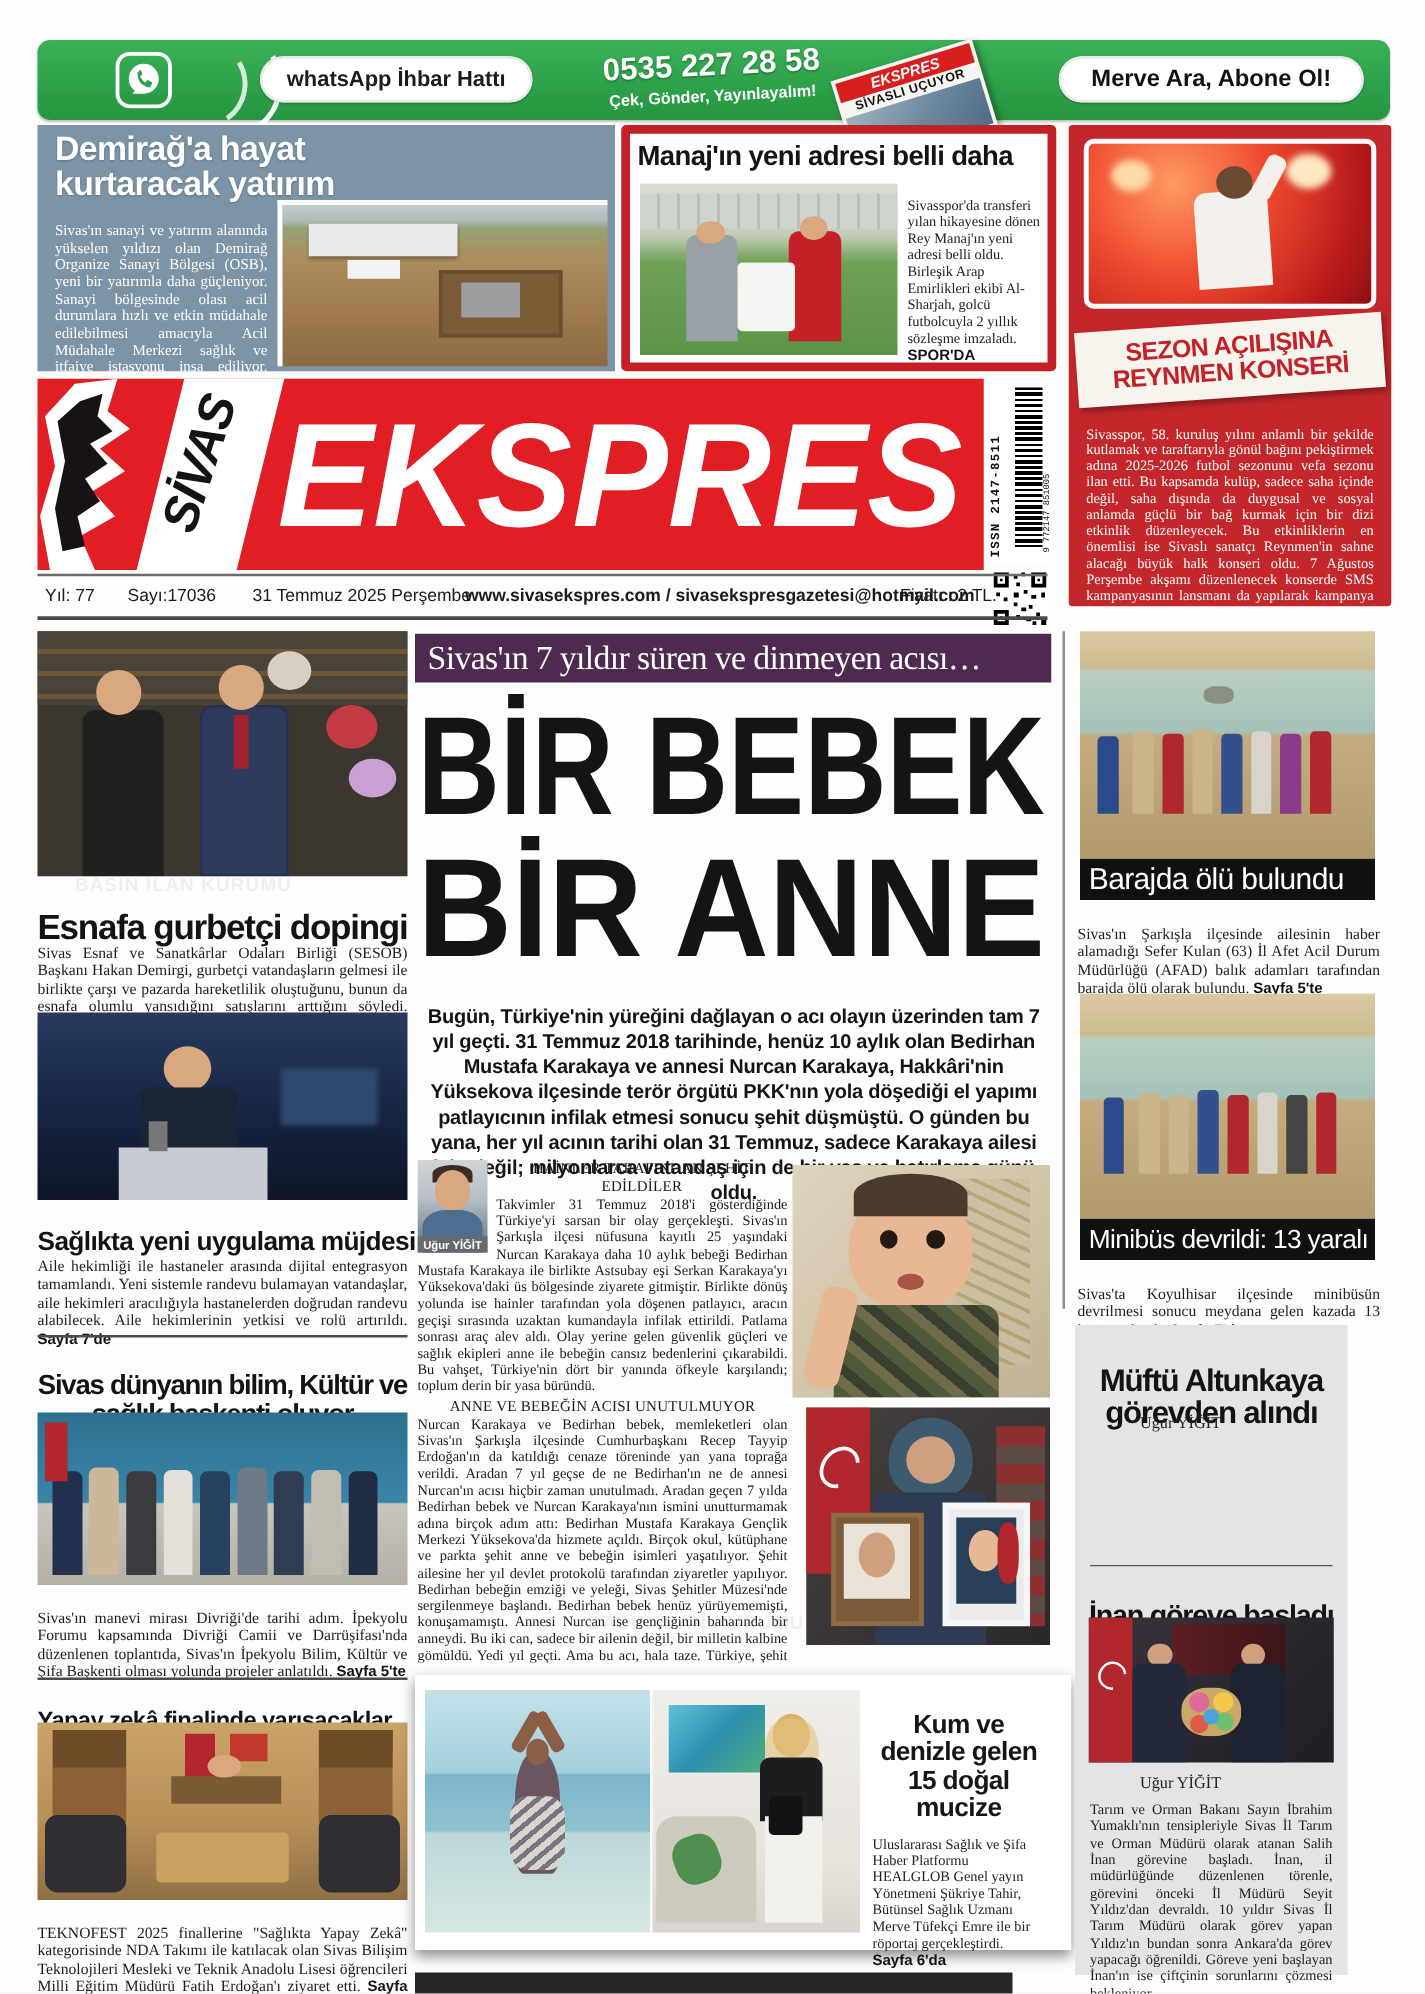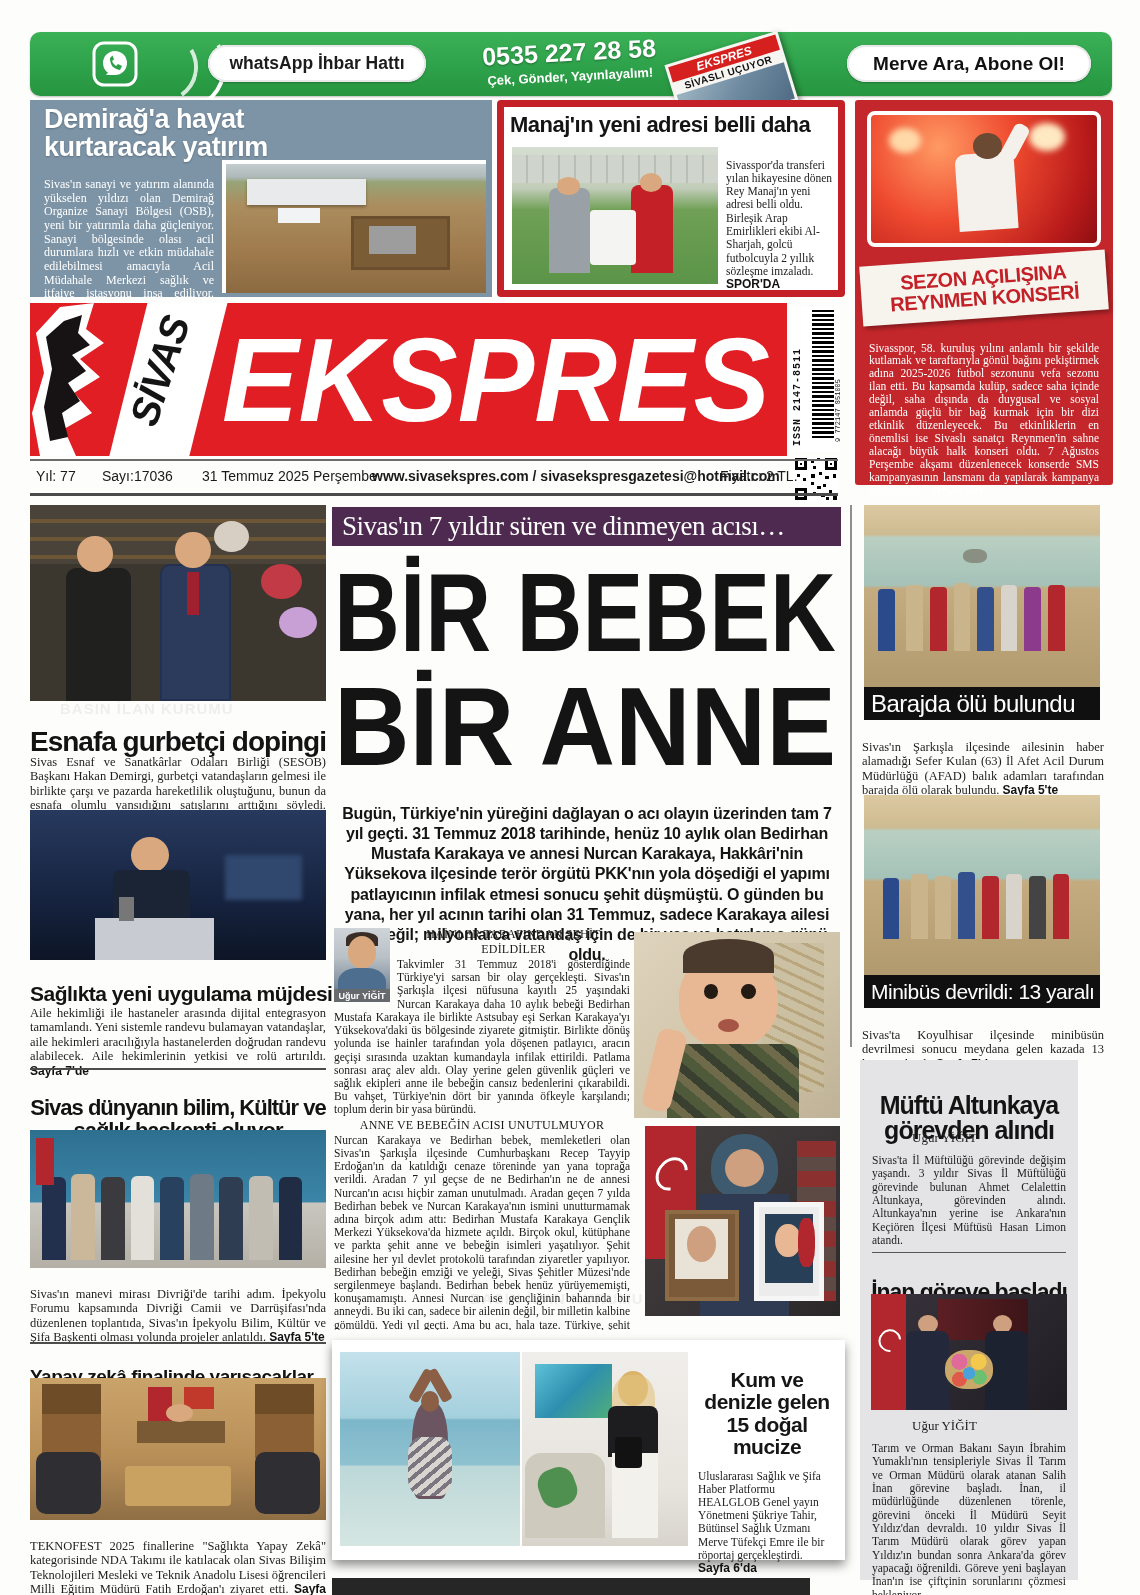--- a/index.html
+++ b/index.html
@@ -87,21 +87,21 @@
   .m-body p{margin:0 0 1px 0;}
   .m-sub{text-align:center;font:12px "Liberation Serif",serif;letter-spacing:.2px;margin:1px 0;}
   .byline-card{float:left;width:56px;height:74px;margin:2px 7px 2px 0;position:relative;
                background:linear-gradient(180deg,#cfd4d8 0%,#b9c0c6 40%,#5a7086 100%);}
   .byline-face{position:absolute;left:14px;top:8px;width:28px;height:32px;border-radius:50% 50% 45% 45%;background:#d9a87e;}
   .byline-hair{position:absolute;left:12px;top:4px;width:32px;height:14px;border-radius:50% 50% 0 0;background:#3a2d26;}
   .byline-body{position:absolute;left:4px;top:40px;width:48px;height:34px;border-radius:40% 40% 0 0;background:#4d6e8e;}
   .byline-name{position:absolute;left:0;right:0;bottom:0;background:rgba(105,105,105,.88);color:#fff;
                font:700 9px "Liberation Sans",sans-serif;text-align:center;padding:1.5px 0;}
 
-  .feature{position:absolute;left:332px;top:1340px;width:513px;height:220px;background:#fff;box-shadow:0 5px 10px rgba(0,0,0,.45);}
+  .feature{position:absolute;left:332px;top:1340px;width:513px;height:220px;background:#fff;box-shadow:0 5px 10px rgba(0,0,0,.45);padding-left:12px;}
   .f-title{position:absolute;left:364px;top:12px;width:142px;font:800 21px "Liberation Sans",sans-serif;color:#161616;
            text-align:center;line-height:1.05;letter-spacing:-.5px;}
   .f-body{position:absolute;left:366px;top:118px;width:138px;font:11.5px "Liberation Serif",serif;line-height:1.15;color:#222;text-align:left;}
   .bottom-strip{position:absolute;left:332px;top:1578px;width:478px;height:17px;background:#262626;}
 
   .rc-bar{position:absolute;left:864px;width:236px;height:33px;background:#101010;display:flex;align-items:center;padding-left:7px;box-sizing:border-box;}
   .rc-bar div{font:800 "Liberation Sans",sans-serif;color:#fff;letter-spacing:-.5px;white-space:nowrap;}
   .rc-body{position:absolute;left:862px;width:242px;font:12.5px "Liberation Serif",serif;line-height:1.16;color:#1d1d1d;text-align:justify;}
 
   .graybox{position:absolute;left:860px;top:1060px;width:218px;height:520px;background:#e4e4e6;}
@@ -437,21 +437,20 @@
     <div style="font-size:21px">Minibüs devrildi: 13 yaralı</div>
   </div>
   <p class="rc-body" style="top:1015px;">
     <span>Sivas'ta Koyulhisar ilçesinde minibüsün devrilmesi sonucu meydana gelen kazada 13 kişi yaralandı.</span>
     <b class="pref">Sayfa 7'de</b>
   </p>
 
   <section class="graybox">
     <h2 class="gb-title" style="top:12px;font-size:25px;">Müftü Altunkaya görevden alındı</h2>
     <div class="gb-byline" style="top:70px;">Uğur YİĞİT</div>
-    <p class="gb-body" style="top:94px;margin:0;">Sivas'ta İl Müftülüğü görevinde değişim yaşandı. 3 yıldır Sivas İl Müftülüğü görevinde bulunan Ahmet Celalettin Altunkaya, görevinden alındı. Altunkaya'nın yerine ise Ankara'nın Keçiören İlçesi Müftüsü Hasan Limon atandı.</p>
     <div class="gb-hr" style="top:192px;"></div>
     <h2 class="gb-title" style="top:202px;font-size:23px;">İnan göreve başladı</h2>
     <div class="ph" style="left:11px;top:234px;width:196px;height:116px;background:linear-gradient(135deg,#38333c 0%,#2a262e 60%,#201d24 100%);">
       <div class="abs" style="left:0;top:0;width:18%;height:100%;background:#b1272d;"></div>
       <div class="abs" style="left:4%;top:30%;width:9%;height:16%;border:2px solid #fff;border-radius:50%;border-right-color:transparent;transform:rotate(40deg);"></div>
       <div class="abs" style="left:34%;top:4%;width:46%;height:36%;background:linear-gradient(90deg,#5c1f23 0%,#3c1518 100%);"></div>
       <div class="abs" style="left:24%;top:18%;width:10%;height:16%;background:#cfa080;border-radius:50%;"></div>
       <div class="abs" style="left:18%;top:32%;width:22%;height:68%;background:#23283a;border-radius:8px 8px 0 0;"></div>
       <div class="abs" style="left:62%;top:18%;width:10%;height:16%;background:#cfa080;border-radius:50%;"></div>
       <div class="abs" style="left:58%;top:32%;width:22%;height:68%;background:#1d2230;border-radius:8px 8px 0 0;"></div>

